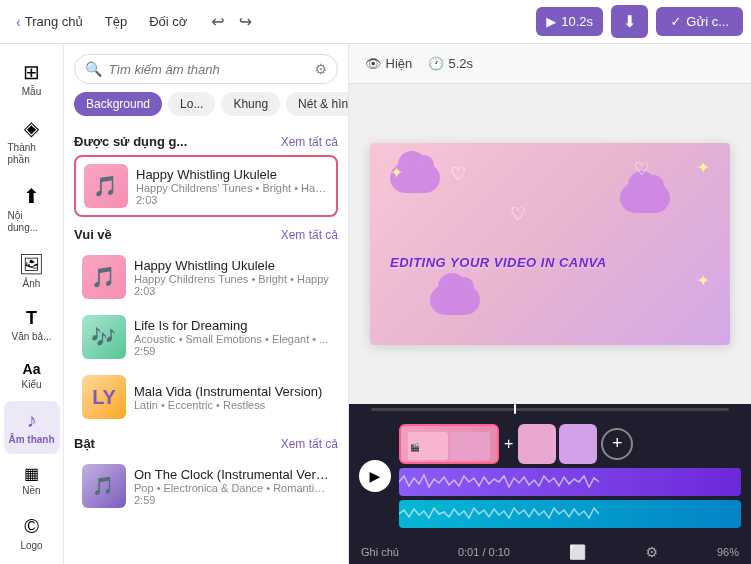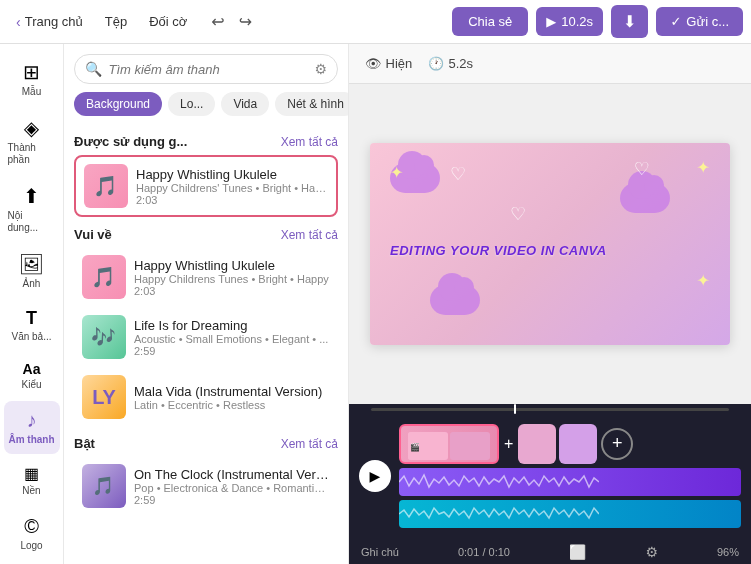--- a/index.html
+++ b/index.html
@@ -202,21 +202,20 @@
     <div class="topbar-menu-btns">
       <button class="menu-btn">Tệp</button>
       <button class="menu-btn">Đối cờ</button>
     </div>
     <div class="topbar-undo-redo">
       <button class="icon-btn">↩</button>
       <button class="icon-btn">↪</button>
     </div>
   </div>
   <div class="topbar-right">
-    <button class="btn-share">Chia sẻ</button>
     <button class="btn-play-dur">
       <span>▶</span>
       <span>10.2s</span>
     </button>
     <button class="btn-download">⬇</button>
     <button class="btn-send">
       <span>✓</span>
       <span>Gửi c...</span>
     </button>
   </div>
@@ -267,21 +266,21 @@
 
     <div class="panel-search">
       <span class="search-icon">🔍</span>
       <input type="text" placeholder="Tìm kiếm âm thanh" style="">
       <span class="filter-icon">⚙</span>
     </div>
 
     <div class="filter-tabs">
       <button class="filter-tab active">Background</button>
       <button class="filter-tab">Lo...</button>
-      <button class="filter-tab">Vida</button>
+      <button class="filter-tab">Khung</button>
       <button class="filter-tab">Nét &amp; hình</button>
 
     </div>
 
     <div class="panel-content">
 
       <div class="section-header">
         <span class="section-title">Được sử dụng g...</span>
         <button class="see-all">Xem tất cả</button>
       </div>
@@ -366,21 +365,21 @@
 
         <div class="cloud" style="top:20px; left:20px;"></div>
         <div class="cloud" style="top:40px; right:60px;"></div>
         <div class="cloud" style="bottom:30px; left:60px;"></div>
         <span class="heart" style="top:20px; left:80px;">♡</span>
         <span class="heart" style="top:15px; right:80px;">♡</span>
         <span class="heart" style="top:60px; left:140px;">♡</span>
         <span class="diamond" style="top:20px; left:20px;">✦</span>
         <span class="diamond" style="top:15px; right:20px;">✦</span>
         <span class="diamond" style="bottom:55px; right:20px;">✦</span>
-        <div class="slide-text" style="font-size:13px; bottom:87px; color:#6d28d9; font-weight:800; text-transform:uppercase; letter-spacing:0.5px;">EDITING YOUR VIDEO IN CANVA</div>
+        <div class="slide-text" style="font-size:13px; bottom:75px; color:#6d28d9; font-weight:800; text-transform:uppercase; letter-spacing:0.5px;">EDITING YOUR VIDEO IN CANVA</div>
       </div>
     </div>
 
     <div class="timeline-area">
 
       <div style="padding:4px 12px 0 12px;">
         <div class="tl-bar">
           <div class="tl-marker"></div>
         </div>
       </div>

